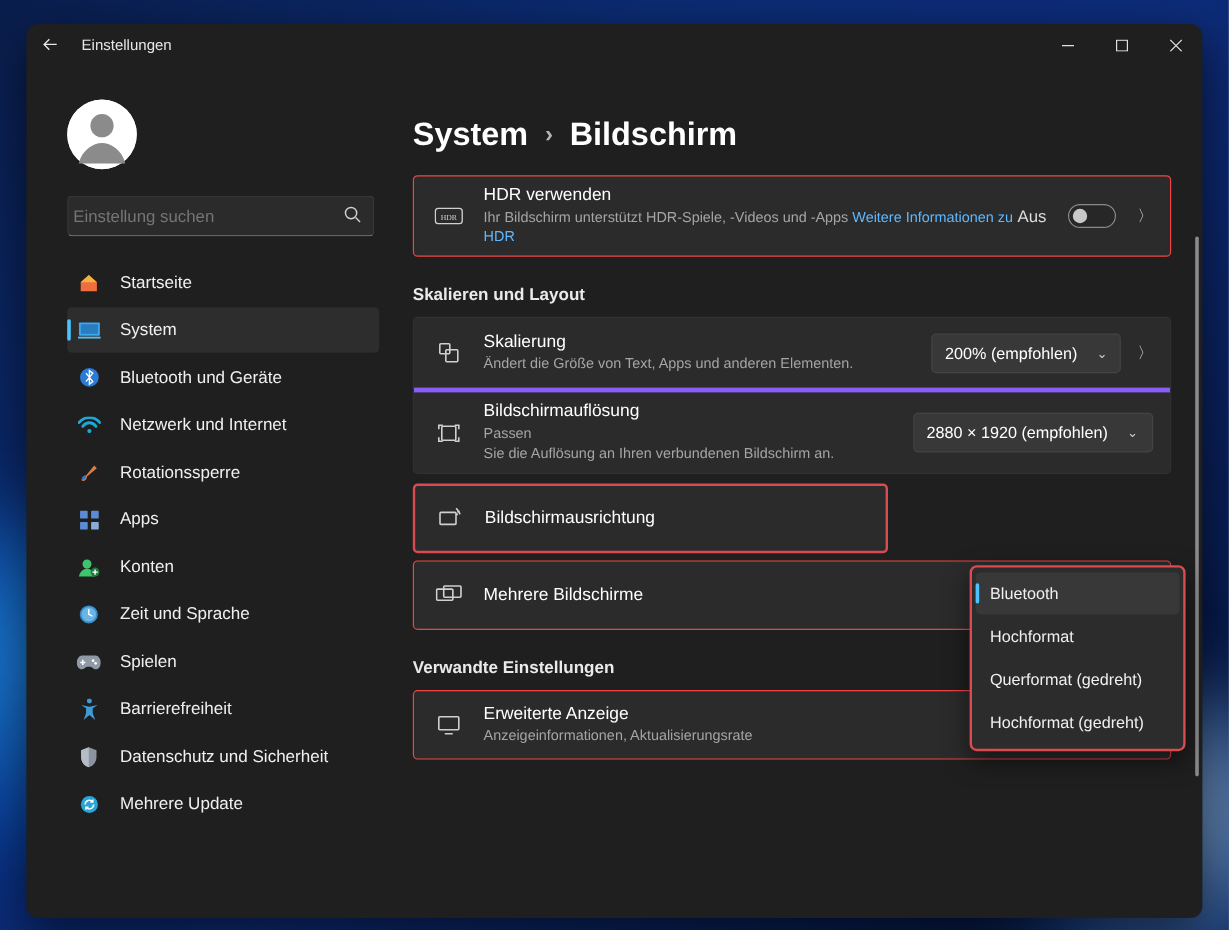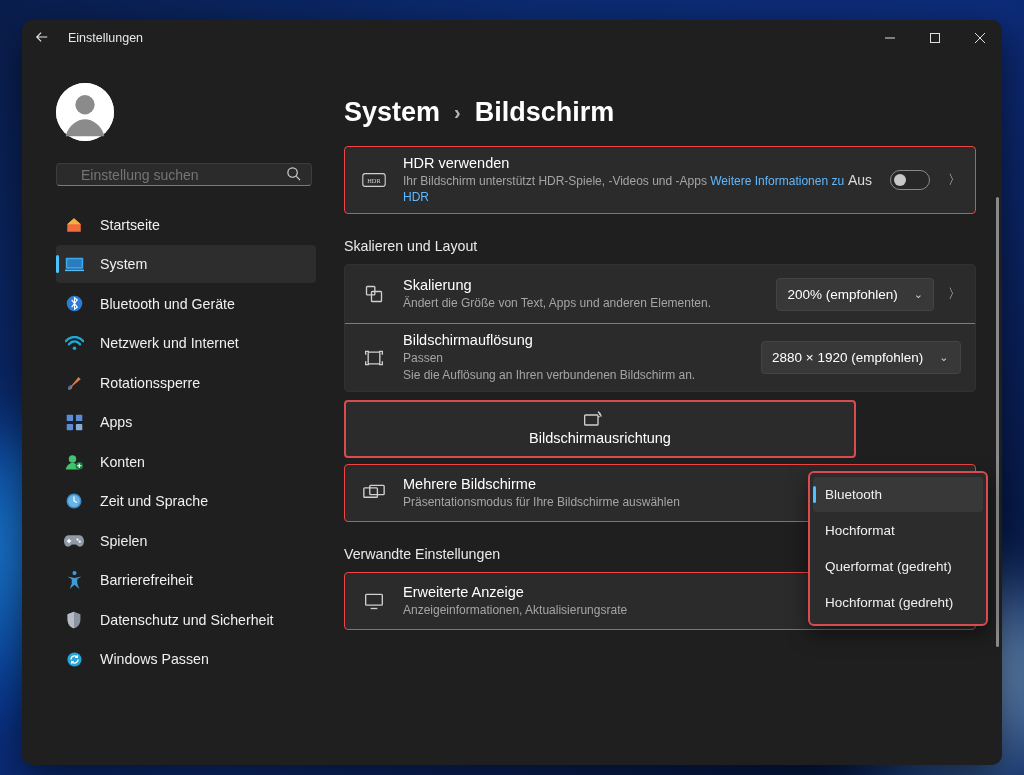--- a/index.html
+++ b/index.html
@@ -44,27 +44,27 @@
   .win-btn { width:45px; height:36px; display:flex; align-items:center; justify-content:center; color:#e0e0e0; font-size:12px;}
   .win-btn svg { width:10px; height:10px; }
   .layout { flex:1; display:flex; min-height:0; }
   .sidebar { width: 302px; padding: 6px 0 0 0; display:flex; flex-direction:column; }
   .nav { padding-left:34px; padding-right:8px; padding-top:0; overflow:hidden; }
   .profile { display:flex; align-items:center; height:64px; padding: 6px 0 0 34px; }
   .avatar { width:58px; height:58px; border-radius:50%; background:#fff; display:flex; align-items:center; justify-content:center; }
   .avatar svg { width:58px; height:58px; }
   .search {
     margin: 22px 12px 0 34px;
-    height: 23px;
+    height: 34px;
     background: #2b2b2b;
     border: 1px solid #3c3c3c;
     border-bottom: 1px solid #7a7a7a;
     border-radius: 4px;
     display:flex; align-items:center;
-    padding: 0 10px 0 24px;
+    padding: 0 10px 0 4px;
     color:#c0c0c0;
     font-size: 14px;
     justify-content: center;
   }
   .search input {
     flex:1; background:transparent; border:none; outline:none; color:#fff; font-size:14px;
   }
   .search .s-icon { color:#d0d0d0; font-size:14px; }
   .nav { margin-top: 18px; }
   .nav-item {
@@ -102,21 +102,21 @@
   .card .c-title { font-size:14.5px; color:#fff; }
   .card .c-sub { font-size:12px; color:#a5a5a5; margin-top:2px; line-height:1.35; }
   .card .c-right { display:flex; align-items:center; gap:14px; color:#dcdcdc; font-size:14px;}
   .link { color:#5fb8ff; }
   .toggle {
     width:40px; height:20px; border-radius:10px; border:1px solid #898989; background:#272727;
     position:relative; margin:0 4px;
   }
   .toggle::after { content:""; position:absolute; left:3px; top:3px; width:12px; height:12px; border-radius:50%; background:#c8c8c8; }
   .chev { color:#d0d0d0; font-size:13px; }
-  .section-title { font-size:14.2px; color:#eaeaea; margin-top:24px; margin-bottom:0; font-weight:400;}
+  .section-title { font-size:14.2px; color:#eaeaea; margin-top:24px; margin-bottom:0; font-weight:700;}
   .drop {
     height:33px; background:#383838; border:1px solid #444; border-radius:4px;
     display:flex; align-items:center; padding:0 10px; font-size:13.5px; color:#fff; gap:16px;
   }
   .drop .d-chev { color:#d0d0d0; font-size:11px; }
   .card.small { min-height:58px; margin-top:3px;align-items:center;}
   .card.first-in-group { margin-top:10px; }
   .card.highlight { border: 2px solid #d94b4f; }
   .card.disabled .c-title, .card.disabled .c-icon { color:#6b6b6b; }
   .menu {
@@ -132,21 +132,21 @@
   .menu-item.selected { background:#383838; }
   .menu-item.selected::before {
     content:""; position:absolute; left:0; top:9px; bottom:9px; width:3px; border-radius:2px; background:#4cc2ff;
   }
   .vscroll {
     position:absolute; right:3px; top:126px; bottom:0;
     width:4px;
   }
   .vscroll .thumb { position:absolute; right:0; width:3px; border-radius:2px; background:#8b8b8b; top:0; height:450px;}
   .group { background:#2b2b2b; border:1px solid #313131; border-radius:4px; margin-top:10px; }
-  .group .card { background:transparent; border:none; border-radius:0; margin-top:0; border-top:1px solid #8b5cf6;}
+  .group .card { background:transparent; border:none; border-radius:0; margin-top:0; border-top:4px solid #8b5cf6;}
   .group .card:first-child { border-top:none; }
 </style>
 </head>
 <body>
 <div class="bg-blob blob1"></div>
 <div class="bg-blob blob2"></div>
 
 <div class="window">
   <div class="titlebar">
     <div class="tb-back">
@@ -305,21 +305,21 @@
           <span class="n-label">Datenschutz und Sicherheit</span>
         </div>
         <div class="nav-item">
           <span class="n-icon">
               <svg width="17" height="17" viewBox="0 0 24 24">
                 <circle cx="12" cy="12" r="10" fill="#27a5d6"></circle>
                 <path d="M7 12a5 5 0 0 1 9-3M17 12a5 5 0 0 1-9 3" fill="none" stroke="#fff" stroke-width="1.8"></path>
                 <path d="M16 6v3h-3M8 18v-3h3" fill="none" stroke="#fff" stroke-width="1.8"></path>
               </svg>
             </span>
-          <span class="n-label">Windows Passen</span>
+          <span class="n-label">Mehrere Update</span>
         </div>
       </div>
     </div>
 
     <div class="main">
       <div class="page">
 
         <div class="crumb">
           <span class="root">System</span>
           <span class="sep">›</span>
@@ -385,21 +385,21 @@
             </div>
             <div class="c-right">
               <div class="drop" style="min-width:200px;">
                 <span>2880 × 1920 (empfohlen)</span>
                 <span class="d-chev">⌄</span>
               </div>
             </div>
           </div>
         </div>
 
-        <div class="card small highlight" style="margin-top:8px; width:512px;flex-direction:column;">
+        <div class="card small highlight" style="margin-top:8px; width:396px;">
           <span class="c-icon">
             <svg width="20" height="20" viewBox="0 0 24 24" fill="none" stroke="#d0d0d0" stroke-width="1.6">
                 <rect x="2" y="6" width="16" height="12" rx="1"></rect>
                 <path d="M20 4v4h-4" stroke-dasharray="2 2"></path>
                 <path d="M18 2a10 10 0 0 1 4 6"></path>
               </svg>
           </span>
           <div class="c-body">
             <div class="c-title">Bildschirmausrichtung</div>
           </div>
@@ -408,21 +408,20 @@
 
         <div class="card small" style="margin-top:6px;">
           <span class="c-icon">
             <svg width="22" height="18" viewBox="0 0 26 20" fill="none" stroke="#d0d0d0" stroke-width="1.6">
                 <rect x="1" y="4" width="16" height="11" rx="1"></rect>
                 <rect x="8" y="1" width="17" height="11" rx="1"></rect>
               </svg>
           </span>
           <div class="c-body">
             <div class="c-title">Mehrere Bildschirme</div>
-            <div class="c-sub">Präsentationsmodus für Ihre Bildschirme auswählen</div>
           </div>
           <div class="c-right">
             <span class="chev">⌄</span>
           </div>
         </div>
 
         <div class="section-title">Verwandte Einstellungen</div>
 
         <div class="card small first-in-group">
           <span class="c-icon">

